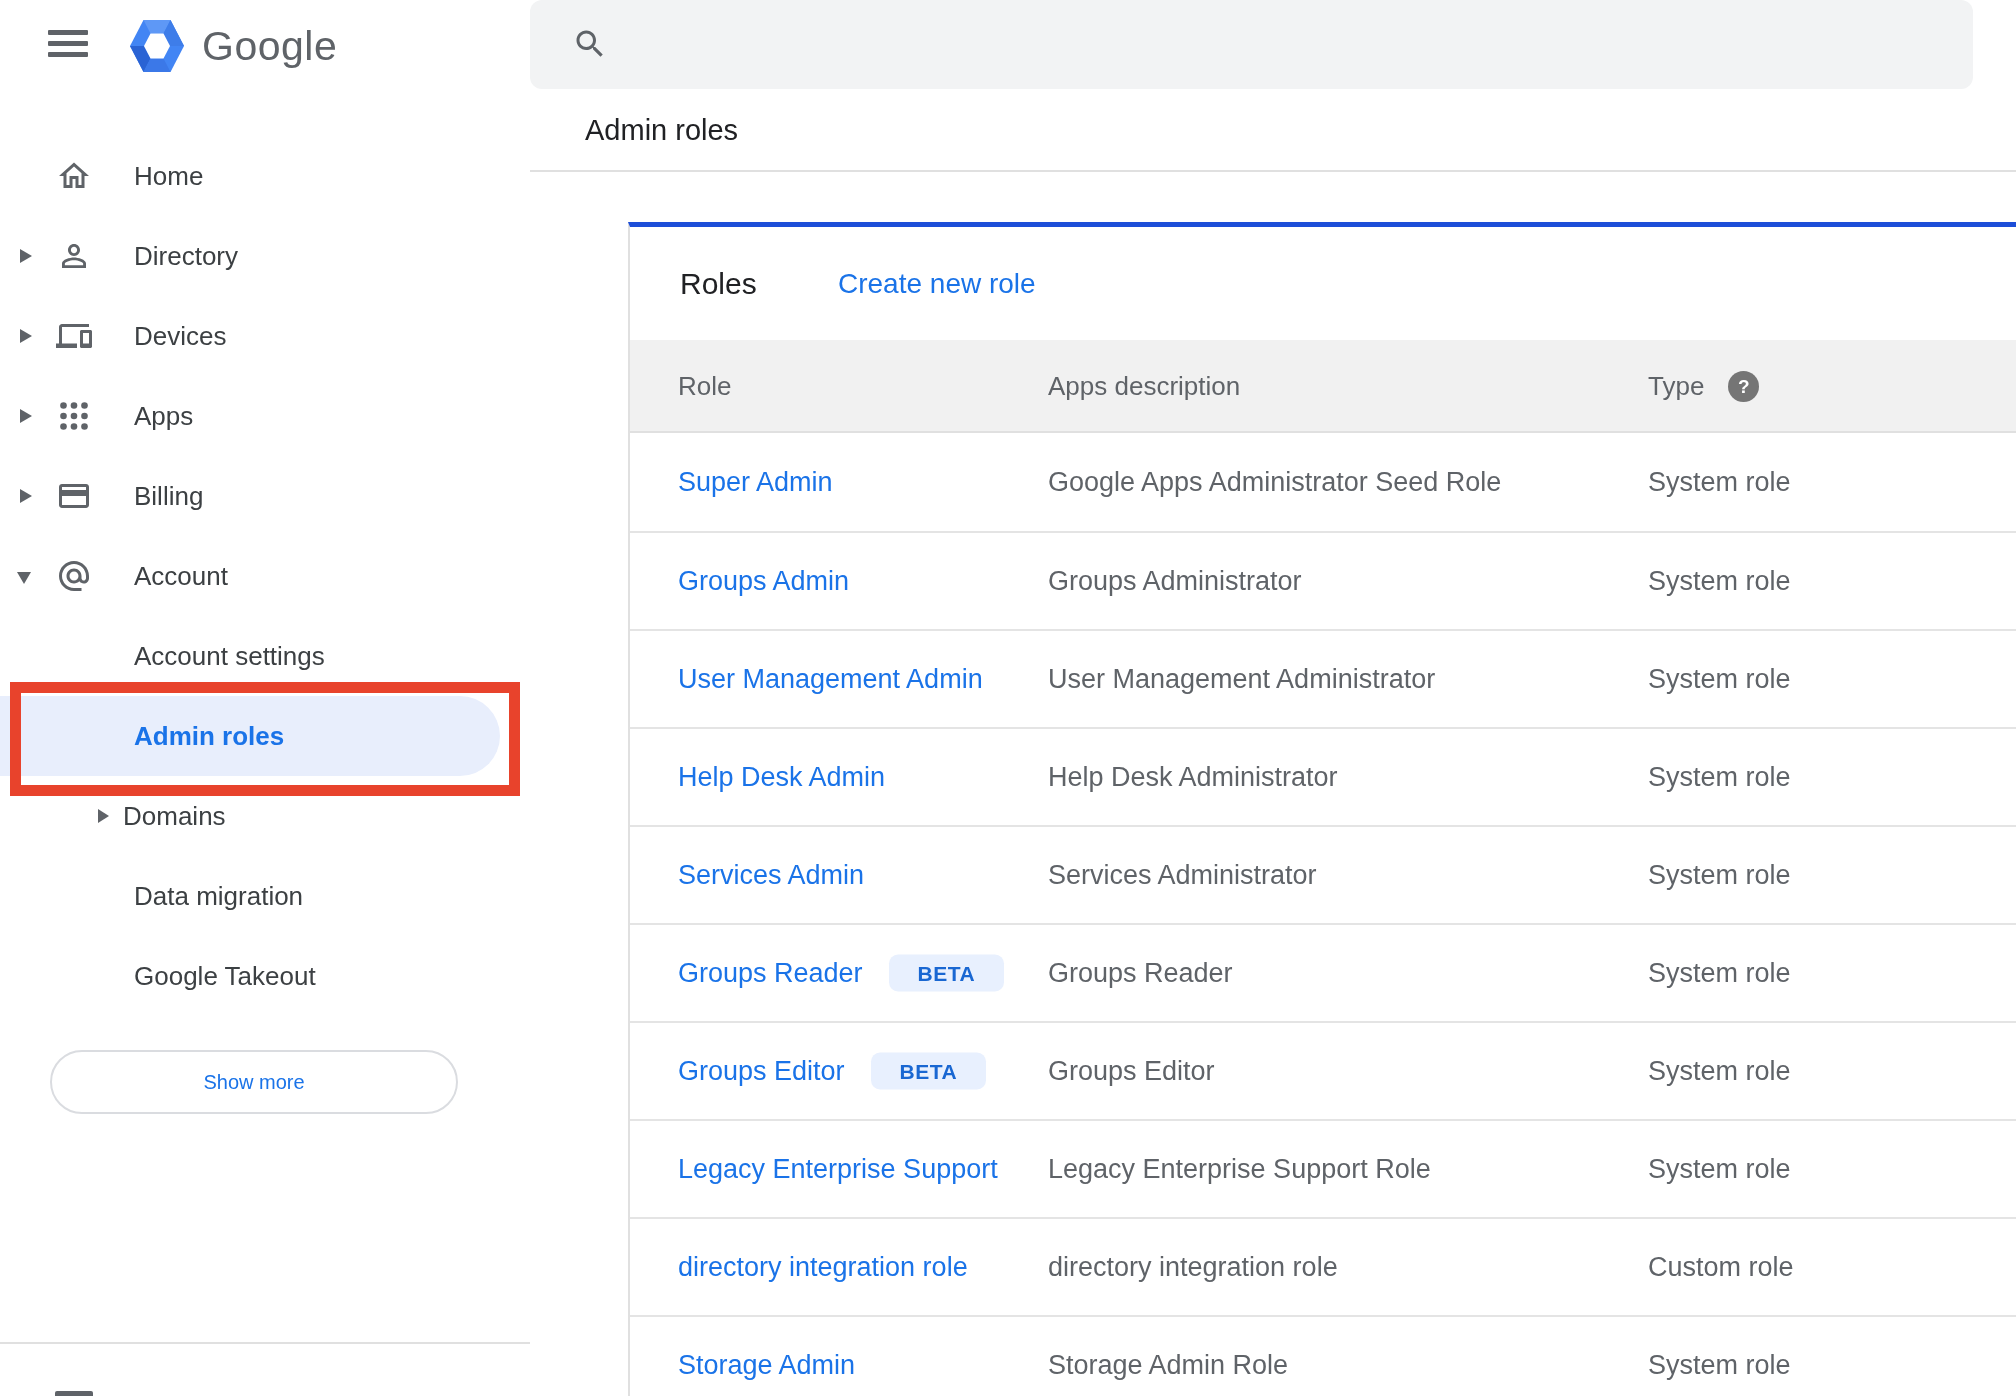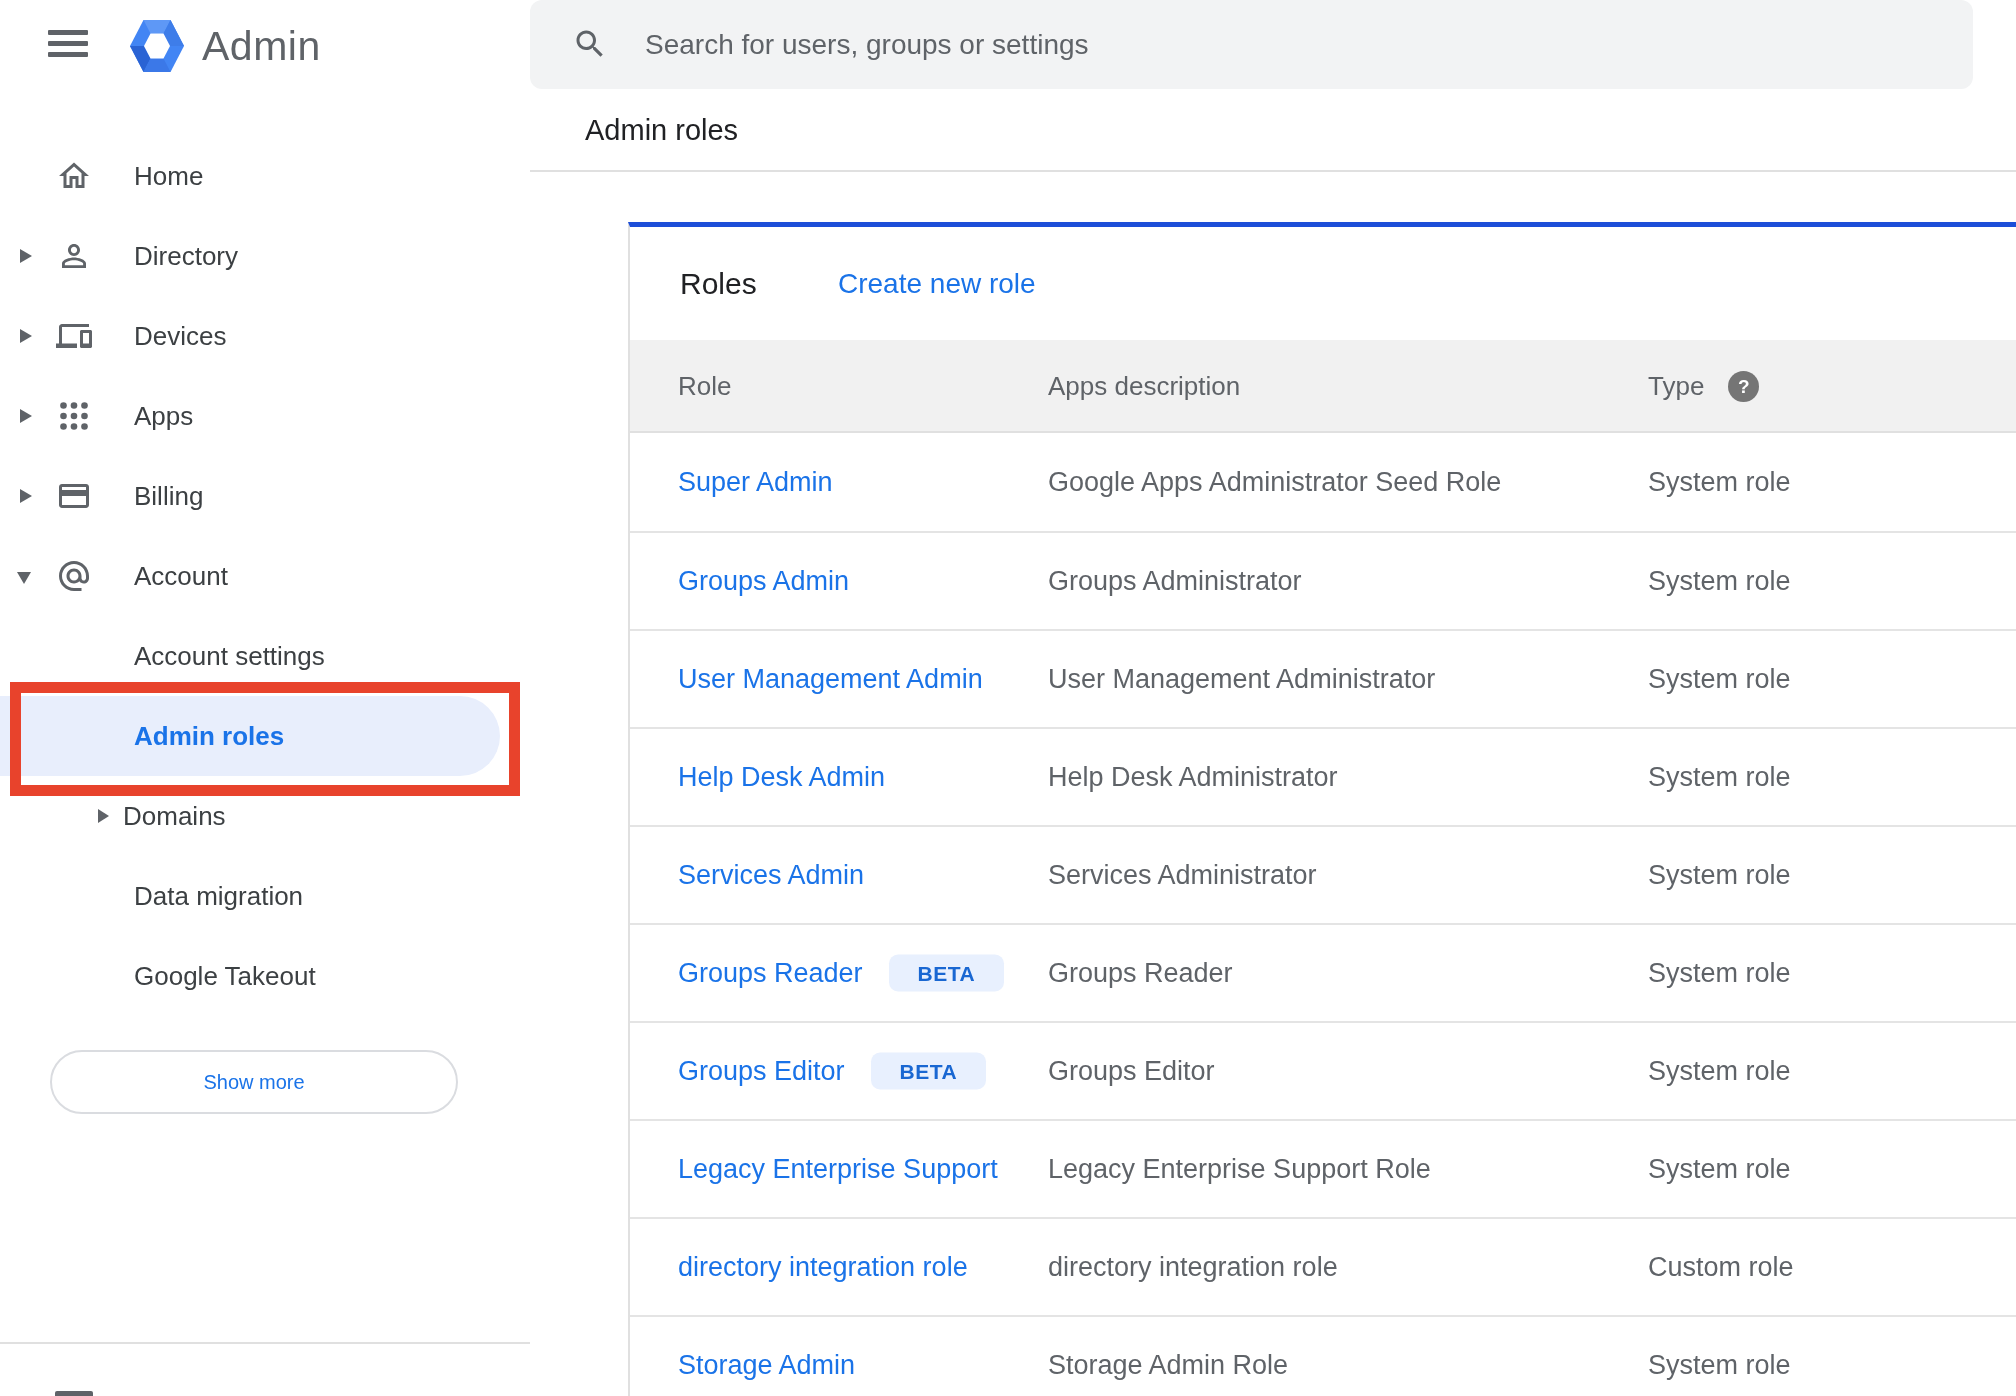--- a/index.html
+++ b/index.html
@@ -125,21 +125,21 @@
     <span class="logo-mark">
       <svg viewBox="0 0 58 56" width="58" height="56">
         <polygon points="15.5,2 42.5,2 56,28 42.5,54 15.5,54 2,28" fill="#4285f4"></polygon>
         <polygon points="15.5,2 42.5,2 35.5,15.5 22.5,15.5" fill="#5e98f6"></polygon>
         <polygon points="42.5,2 56,28 42,28 35.5,15.5" fill="#3e7de9"></polygon>
         <polygon points="2,28 16,28 22.5,40.5 15.5,54" fill="#2a63d4"></polygon>
         <polygon points="15.5,54 22.5,40.5 35.5,40.5 42.5,54" fill="#3b78e8"></polygon>
         <polygon points="22.5,15.5 35.5,15.5 42,28 35.5,40.5 22.5,40.5 16,28" fill="#ffffff"></polygon>
       </svg>
     </span>
-    <span class="logo-title">Admin</span>
+    <span class="logo-title">Google</span>
 
     <div class="selected-pill"></div>
 
     <div class="nav-item item-home">
       <span class="nav-icon">
         <svg viewBox="0 0 24 24">
             <path d="M12 5.69l5 4.5V18h-2v-6H9v6H7v-7.81l5-4.5M12 3L2 12h3v8h6v-6h2v6h6v-8h3L12 3z"></path>
           </svg>
       </span>
       <span class="nav-label">Home</span>
@@ -231,21 +231,20 @@
     <div class="sidebar-bottom-divider"></div>
     <div class="partial-bottom-icon"></div>
   </aside>
 
   <div class="searchbar">
     <span class="search-icon">
       <svg viewBox="0 0 24 24">
           <path d="M15.5 14h-.79l-.28-.27C15.41 12.59 16 11.11 16 9.5 16 5.91 13.09 3 9.5 3S3 5.91 3 9.5 5.91 16 9.5 16c1.61 0 3.09-.59 4.23-1.57l.27.28v.79l5 4.99L20.49 19l-4.99-5zm-6 0C7.01 14 5 11.99 5 9.5S7.01 5 9.5 5 14 7.01 14 9.5 11.99 14 9.5 14z"></path>
         </svg>
     </span>
-    <input class="search-input" type="text" placeholder="Search for users, groups or settings" style="">
   </div>
 
   <div class="breadcrumb">Admin roles</div>
   <div class="content-divider"></div>
 
   <main class="card">
 
     <div class="card-header">
       <span class="card-title">Roles</span>
       <a class="create-link">Create new role</a>

